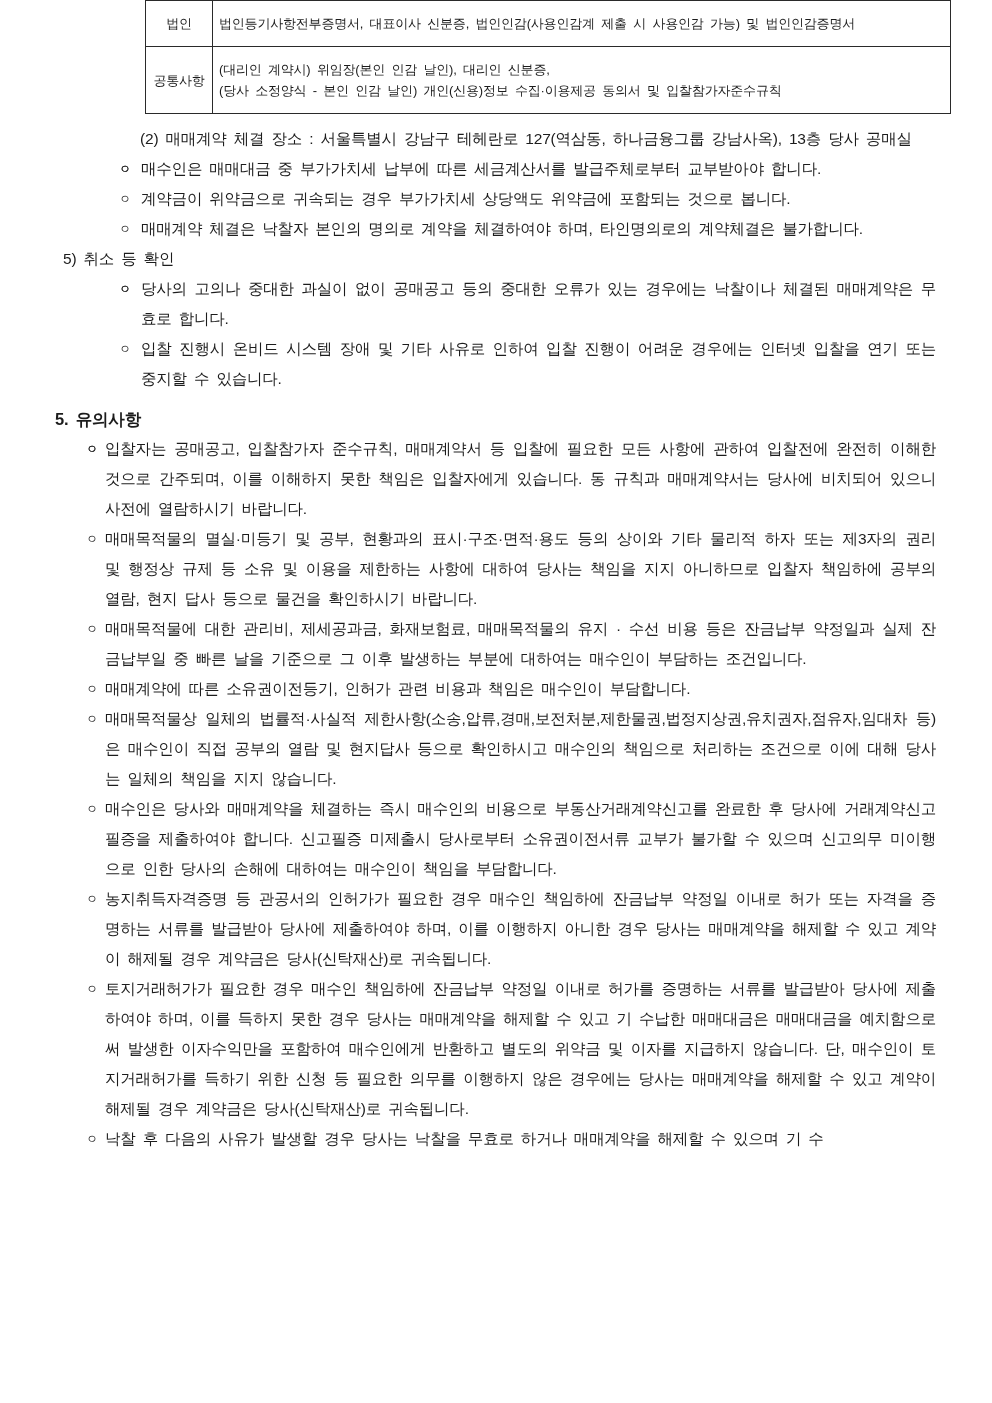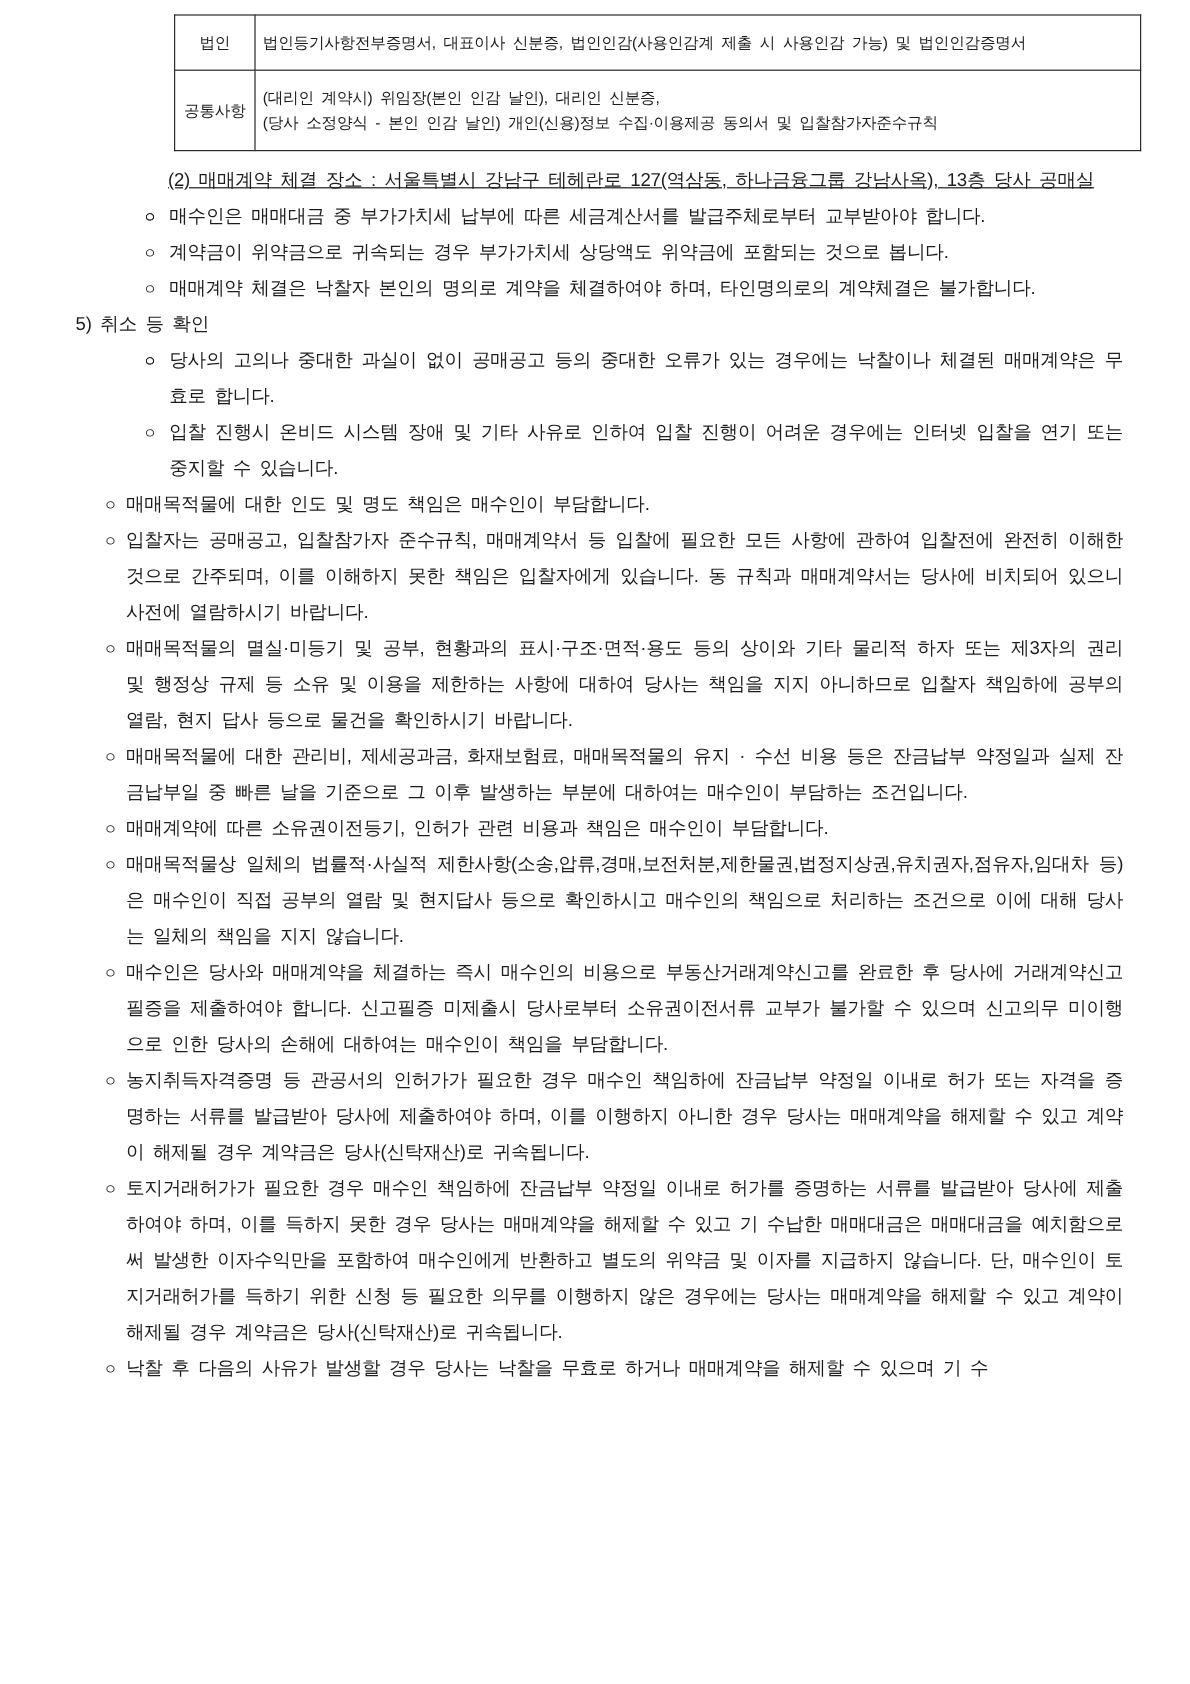--- a/index.html
+++ b/index.html
@@ -12,21 +12,21 @@
     color: #1c1c1c;
     font-family: "Liberation Sans", sans-serif;
     font-size: 15.5px;
     line-height: 30px;
     letter-spacing: -0.2px;
     word-spacing: 3px;
   }
   
   .req-table {
     border-collapse: collapse;
-    margin: 12px 0 0 145px;
+    margin: 0 0 0 145px;
     width: 806px;
     font-size: 13px;
     line-height: 21px;
     table-layout: fixed;
   }
   .req-table td {
     border: 1.6px solid #2a2a2a;
     padding: 12px 6px;
     vertical-align: middle;
   }
@@ -34,21 +34,20 @@
     width: 62px;
     text-align: center;
     padding: 0 2px;
   }
   .req-table tr:first-child td { height: 21px; }
   .req-table .val div { white-space: nowrap; overflow: hidden; }
 
   .loc-line {
     margin: 10px 40px 0 140px;
     white-space: nowrap;
-    text-decoration: underline;
   }
 
   .blist { text-align: justify; }
   .blist-a { margin-left: 118px; width: 818px; }
   .blist-b { margin-left: 85px;  width: 851px; }
 
   .bullet { position: relative; }
   .blist-a .bullet { padding-left: 23px; }
   .blist-b .bullet { padding-left: 20px; }
   .marker {
@@ -126,26 +125,26 @@
         <span class="marker">ㅇ</span>
         <span class="btext">당사의 고의나 중대한 과실이 없이 공매공고 등의 중대한 오류가 있는 경우에는 낙찰이나 체결된 매매계약은 무효로 합니다.</span>
       </div>
 
       <div class="bullet">
         <span class="marker">ㅇ</span>
         <span class="btext">입찰 진행시 온비드 시스템 장애 및 기타 사유로 인하여 입찰 진행이 어려운 경우에는 인터넷 입찰을 연기 또는 중지할 수 있습니다.</span>
       </div>
     </div>
 
+  <div class="h-notice">5. 유의사항</div>
 
   <div class="blist blist-b">
 
       <div class="bullet">
         <span class="marker">ㅇ</span>
-        <span class="btext">매매목적물에 대한 인도 및 명도 책임은 매수인이 부담합니다.</span>
       </div>
 
       <div class="bullet">
         <span class="marker">ㅇ</span>
         <span class="btext">입찰자는 공매공고, 입찰참가자 준수규칙, 매매계약서 등 입찰에 필요한 모든 사항에 관하여 입찰전에 완전히 이해한 것으로 간주되며, 이를 이해하지 못한 책임은 입찰자에게 있습니다. 동 규칙과 매매계약서는 당사에 비치되어 있으니 사전에 열람하시기 바랍니다.</span>
       </div>
 
       <div class="bullet">
         <span class="marker">ㅇ</span>
         <span class="btext">매매목적물의 멸실·미등기 및 공부, 현황과의 표시·구조·면적·용도 등의 상이와 기타 물리적 하자 또는 제3자의 권리 및 행정상 규제 등 소유 및 이용을 제한하는 사항에 대하여 당사는 책임을 지지 아니하므로 입찰자 책임하에 공부의 열람, 현지 답사 등으로 물건을 확인하시기 바랍니다.</span>

